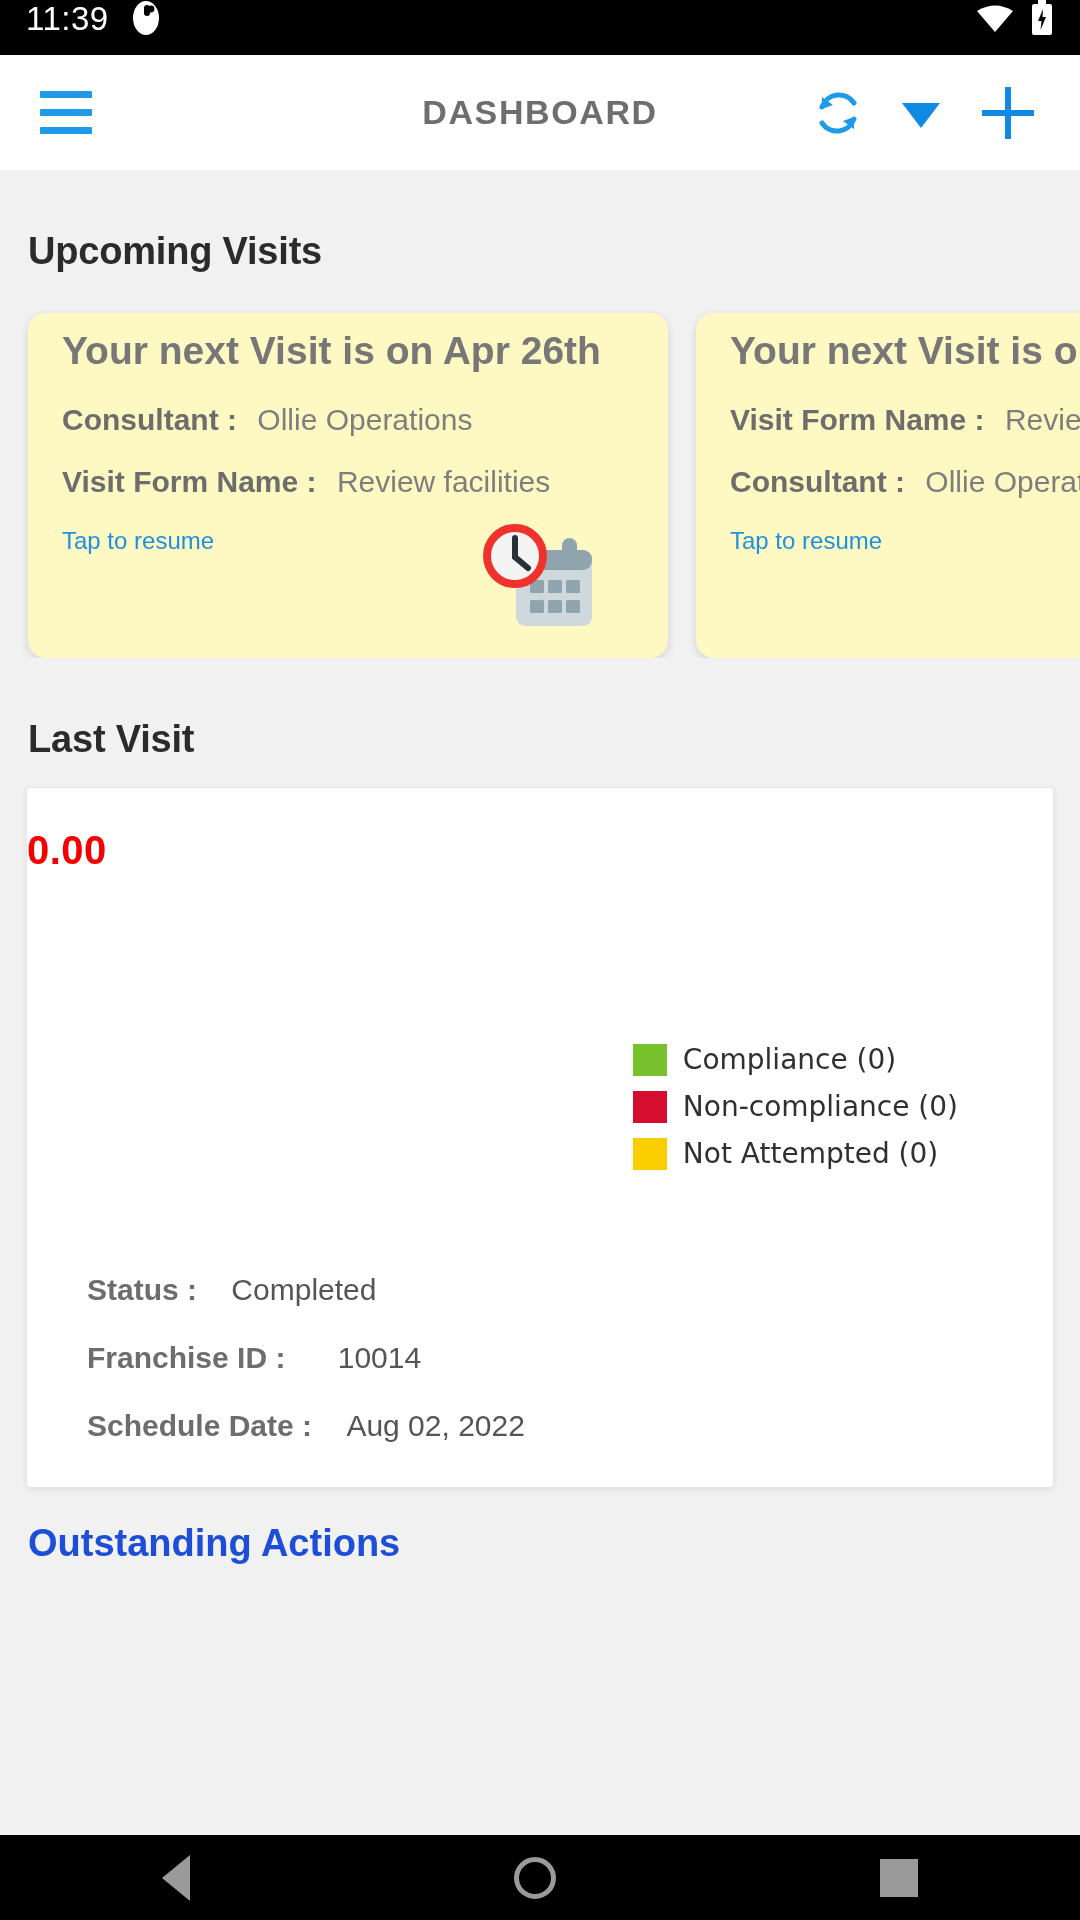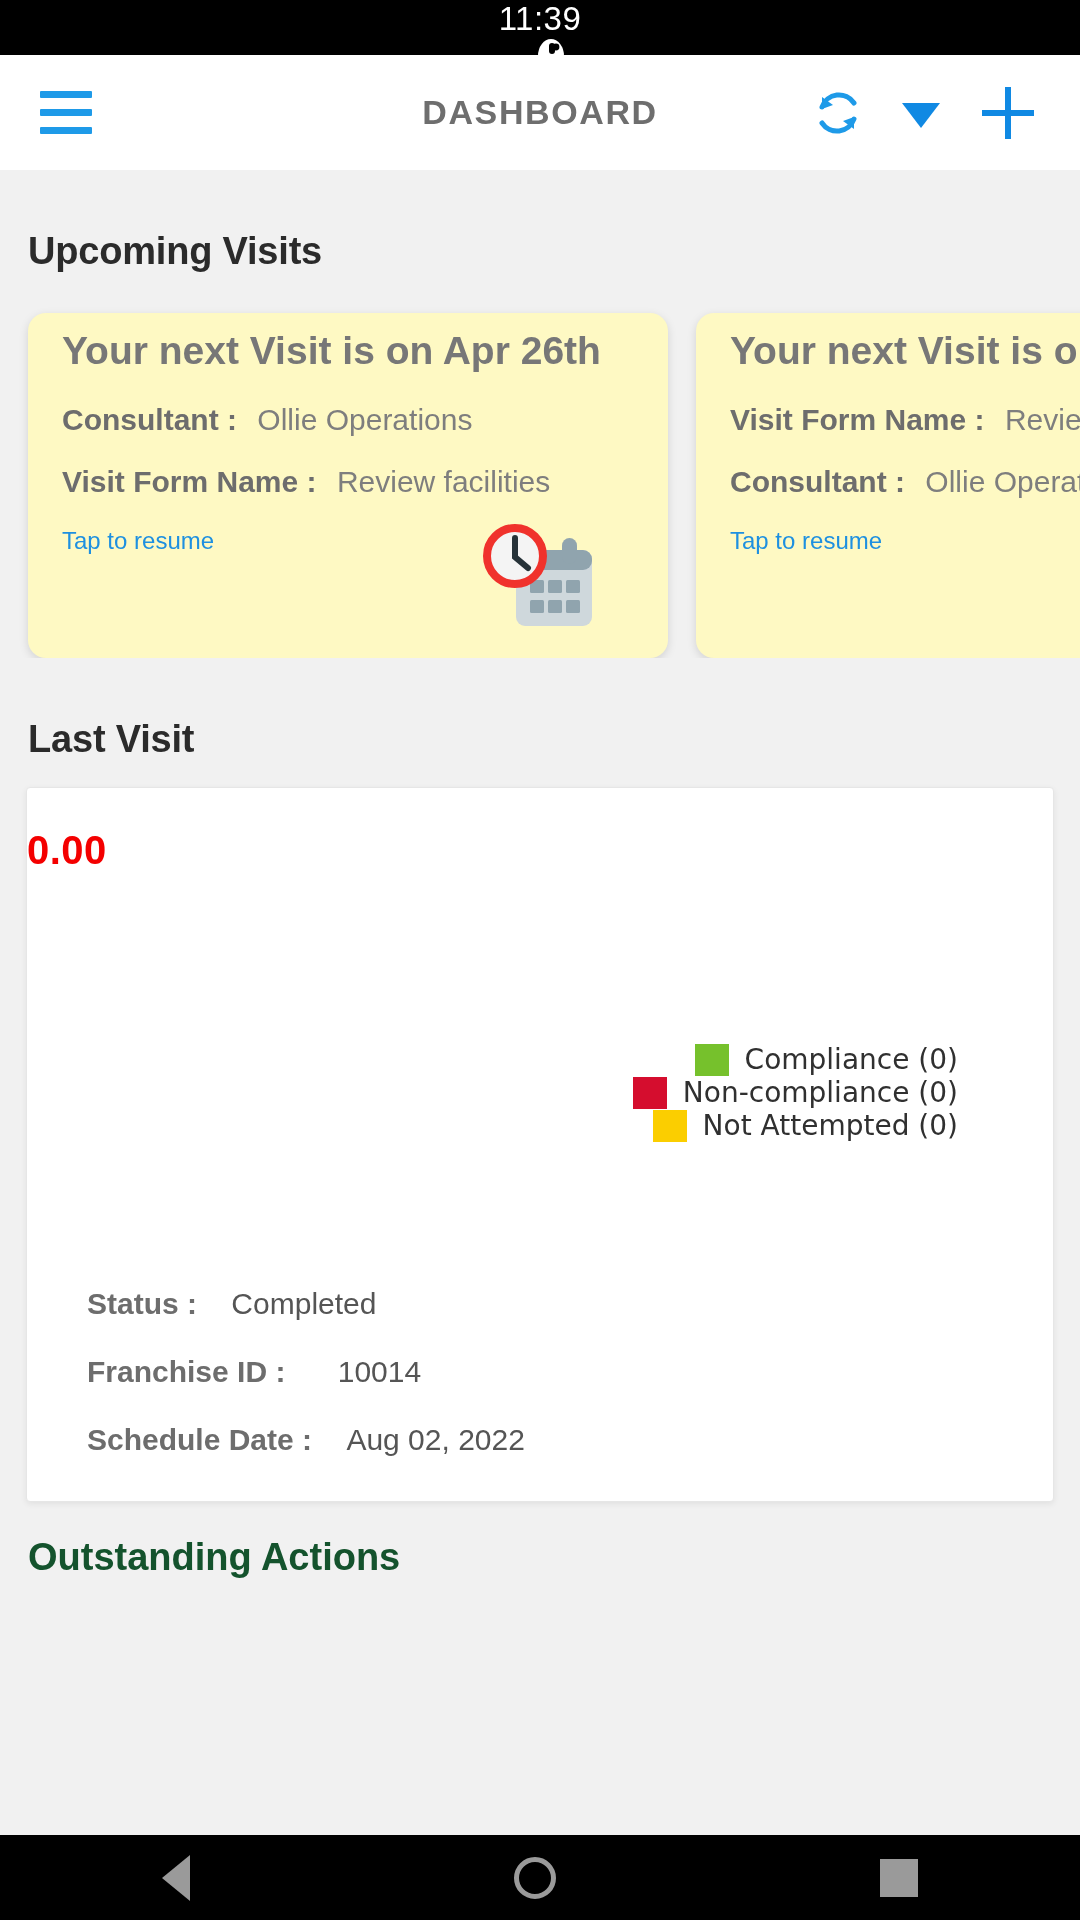--- a/index.html
+++ b/index.html
@@ -7,23 +7,22 @@
   body {
     font-family:"Liberation Sans", sans-serif;
     background:#f1f1f1;
     overflow:hidden;
     position:relative;
   }
 
   
   .statusbar{
     height:55px; background:#000; color:#fff;
-    display:flex; align-items:center; padding:0 26px;
+    display:flex; align-items:flex-start; padding:0 26px;
     position:relative;
-    flex-direction:column;
   }
   .status-time{
     font-size:33px; font-weight:400; letter-spacing:.5px;
     font-family:"Liberation Sans", sans-serif;
   }
   .status-left-icons{ display:flex; align-items:center; margin-left:22px; }
   .status-right{ margin-left:auto; display:flex; align-items:center; gap:16px; }
 
   
   .appbar{
@@ -79,34 +78,34 @@
     box-shadow:0 2px 6px rgba(0,0,0,.07);
     padding:40px 0 44px 0; position:relative;
   }
   .score{
     text-align:left; color:#f40000; font-size:40px; font-weight:700;
     letter-spacing:.5px;
   }
   .chart-area{ height:400px; position:relative; }
   .legend{
     position:absolute; right:95px; top:170px;
-    display:flex; flex-direction:column; gap:0;align-items:flex-end;
+    display:flex; flex-direction:column; gap:14px;
   }
   .legend-row{ display:flex; align-items:center; gap:16px; }
   .swatch{ width:34px; height:32px; }
   .legend-label{ font-size:28px; color:#303030; white-space:nowrap;
     font-family:"DejaVu Sans", sans-serif; }
   .meta{ padding:0 0 0 60px; }
-  .meta .kv{ margin-bottom:34px; font-size:30px;margin-top:14px; }
+  .meta .kv{ margin-bottom:34px; font-size:30px; }
   .meta .kv:last-child{ margin-bottom:0; }
   .meta .k{ font-weight:700; color:#6d6d6d; }
   .meta .v{ color:#555; margin-left:26px; }
 
   .cut-title{
-    font-size:38px; font-weight:700; color:#14532d;
+    font-size:38px; font-weight:700; color:#1d4ed8;
     padding:34px 40px 0 28px;
   }
 
   
   .navbar{
     position:absolute; bottom:0; left:0; right:0; height:85px;
     background:#000; display:flex; align-items:center; justify-content:space-around;
   }
   .nav-back{
     width:0; height:0;

